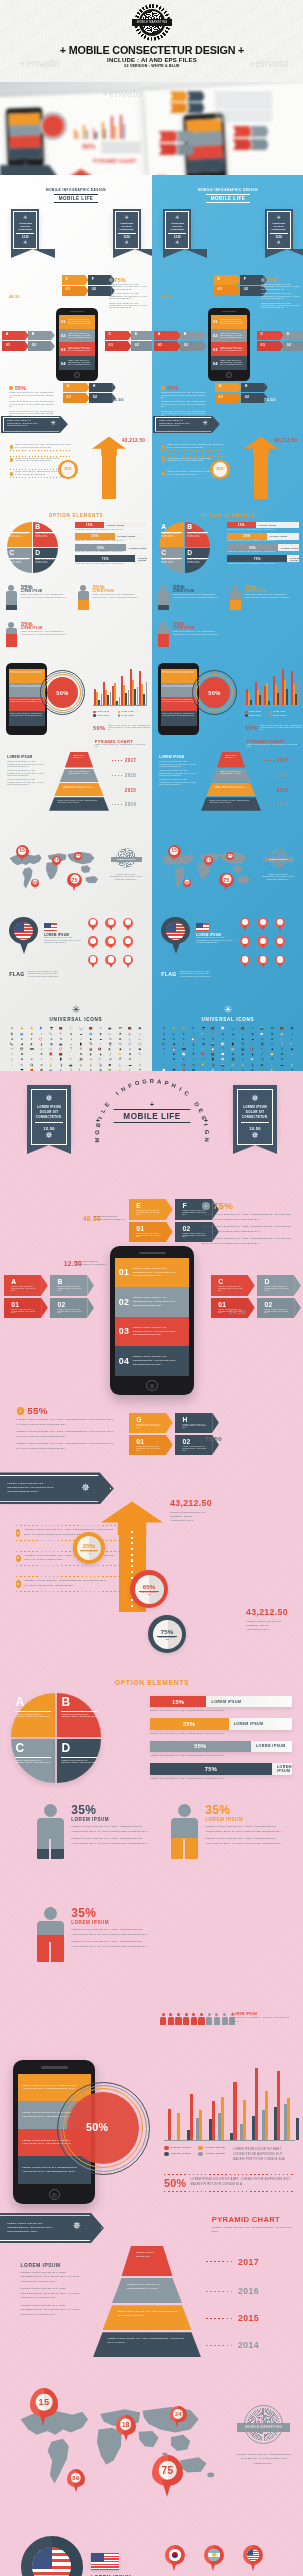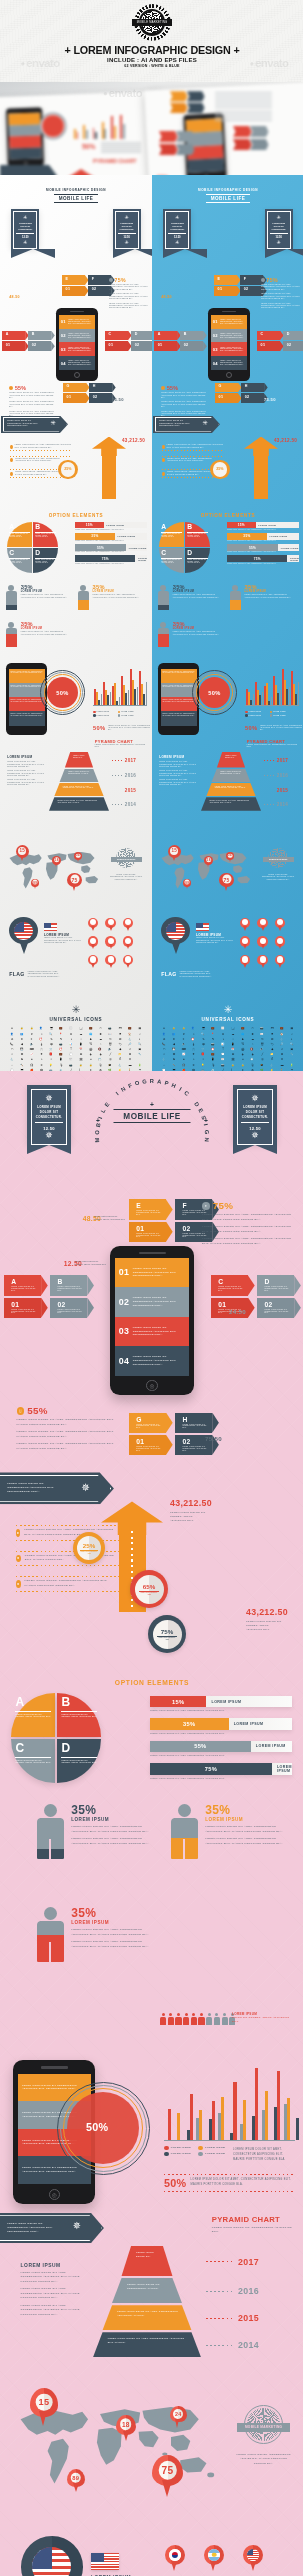--- a/index.html
+++ b/index.html
@@ -210,21 +210,21 @@
 
   <div class="paper hero-head">
     <div class="badge-logo">
       <div class="teeth"></div>
       <div class="inner"></div>
       <div class="sunburst"></div>
       <div class="ribbon">
           <span>MOBILE MARKETING</span>
         </div>
     </div>
-    <div class="hero-title cond">+ LOREM INFOGRAPHIC DESIGN +</div>
+    <div class="hero-title cond">+ MOBILE CONSECTETUR DESIGN +</div>
     <div class="hero-sub cond">INCLUDE : AI AND EPS FILES</div>
     <div class="hero-sub2 cond">02 VERSION : WHITE &amp; BLUE</div>
     <div class="wm" style="left:20.6px;top:57px">envato</div>
     <div class="wm" style="right:15.5px;top:57px">envato</div>
   </div>
 
   <div class="hero-photo">
     <div class="blurwrap">
       <div class="sheet sheetA"></div>
       <div class="sheet sheetB"></div>

